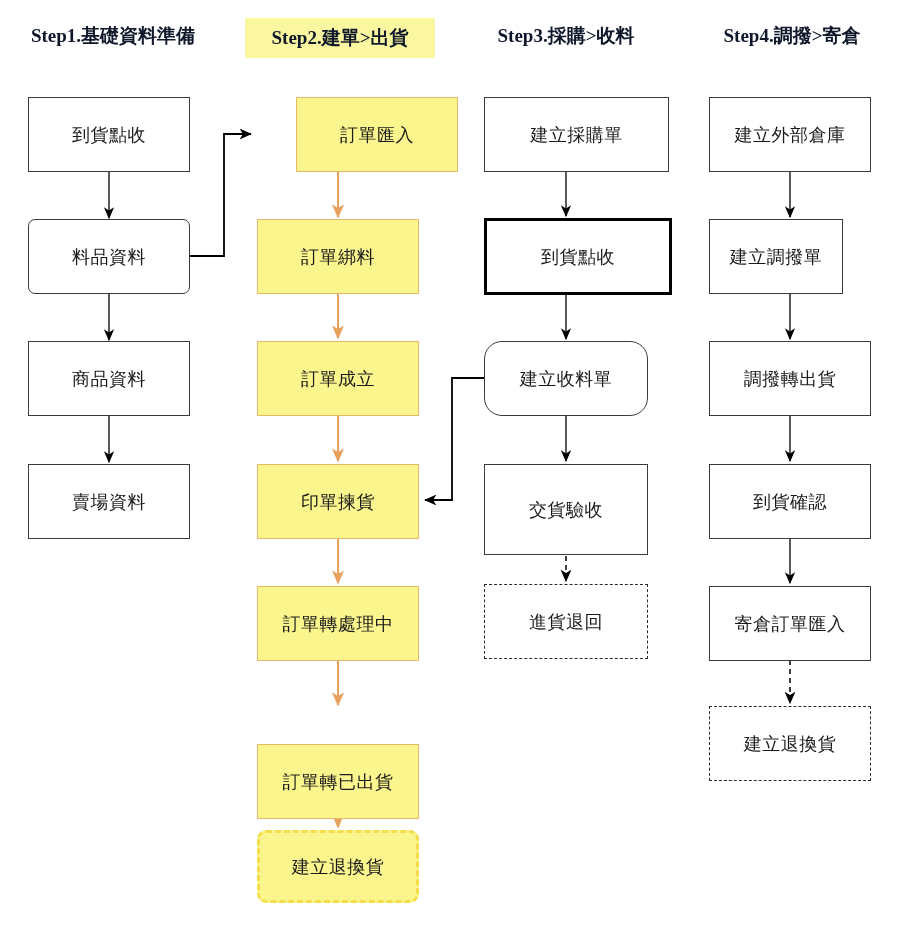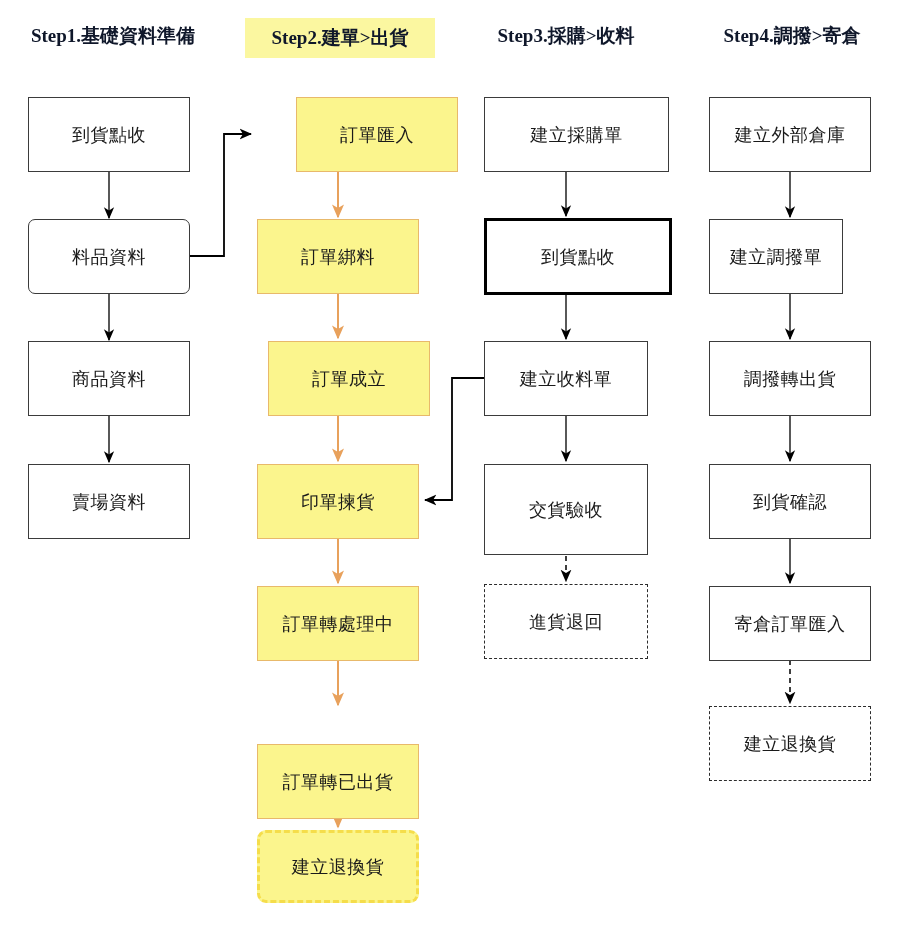--- a/index.html
+++ b/index.html
@@ -133,29 +133,29 @@
 
   <div class="col-header" style="left:692px; top:22px; width:200px;">Step4.調撥&gt;寄倉</div>
 
   <div class="node plain" style="left:28px; top:97px; width:162px; height:75px;">到貨點收</div>
   <div class="node plain" style="left:28px; top:219px; width:162px; height:75px;border-radius:7px;">料品資料</div>
   <div class="node plain" style="left:28px; top:341px; width:162px; height:75px;">商品資料</div>
   <div class="node plain" style="left:28px; top:464px; width:162px; height:75px;">賣場資料</div>
 
   <div class="node yellow" style="left:257px; top:97px; width:162px; height:75px;margin-left:39px;">訂單匯入</div>
   <div class="node yellow" style="left:257px; top:219px; width:162px; height:75px;">訂單綁料</div>
-  <div class="node yellow" style="left:257px; top:341px; width:162px; height:75px;margin-left:11px;">訂單成立</div>
+  <div class="node yellow" style="left:257px; top:341px; width:162px; height:75px;">訂單成立</div>
   <div class="node yellow" style="left:257px; top:464px; width:162px; height:75px;">印單揀貨</div>
   <div class="node yellow" style="left:257px; top:586px; width:162px; height:75px;">訂單轉處理中</div>
   <div class="node yellow" style="left:257px; top:708px; width:162px; height:75px;margin-top:36px;">訂單轉已出貨</div>
   <div class="node yellow-dashed" style="left:257px; top:830px; width:162px; height:73px;">建立退換貨</div>
 
   <div class="node plain" style="left:484px; top:97px; width:185px; height:75px;font-family:Liberation Serif, serif;">建立採購單</div>
   <div class="node bold" style="left:484px; top:218px; width:188px; height:77px;">到貨點收</div>
-  <div class="node plain" style="left:484px; top:341px; width:164px; height:75px;">建立收料單</div>
+  <div class="node plain" style="left:484px; top:341px; width:164px; height:75px;border-radius:18px;">建立收料單</div>
   <div class="node plain" style="left:484px; top:464px; width:164px; height:91px;">交貨驗收</div>
   <div class="node dashed" style="left:484px; top:584px; width:164px; height:75px;">進貨退回</div>
 
   <div class="node plain" style="left:709px; top:97px; width:162px; height:75px;">建立外部倉庫</div>
   <div class="node plain" style="left:709px; top:219px; width:134px; height:75px;">建立調撥單</div>
   <div class="node plain" style="left:709px; top:341px; width:162px; height:75px;">調撥轉出貨</div>
   <div class="node plain" style="left:709px; top:464px; width:162px; height:75px;">到貨確認</div>
   <div class="node plain" style="left:709px; top:586px; width:162px; height:75px;">寄倉訂單匯入</div>
   <div class="node dashed" style="left:709px; top:706px; width:162px; height:75px;">建立退換貨</div>
 

